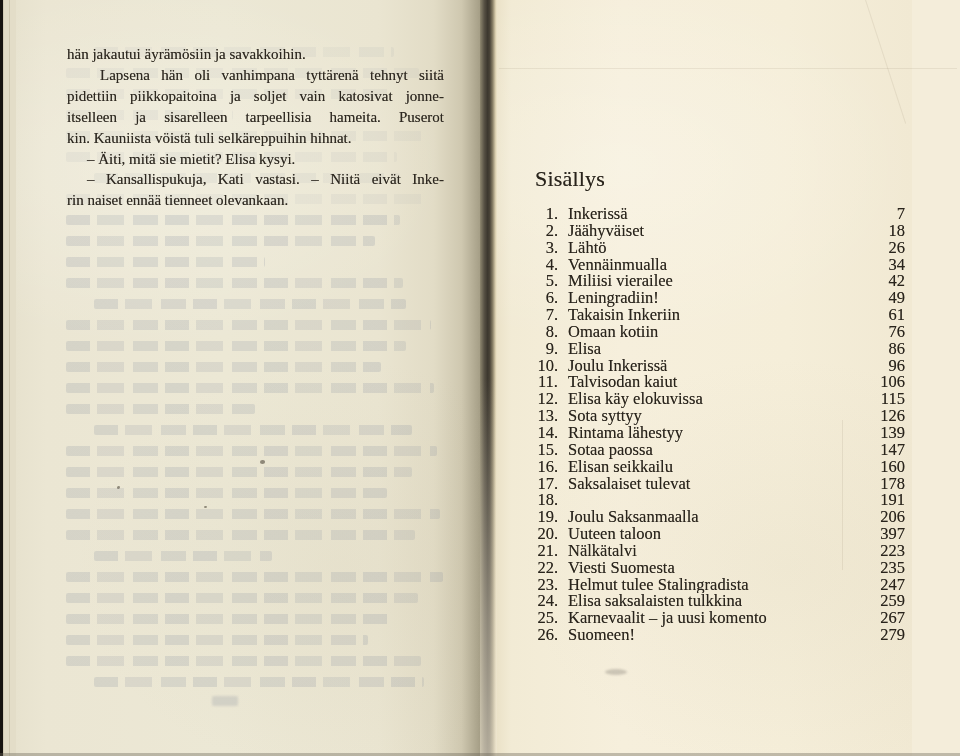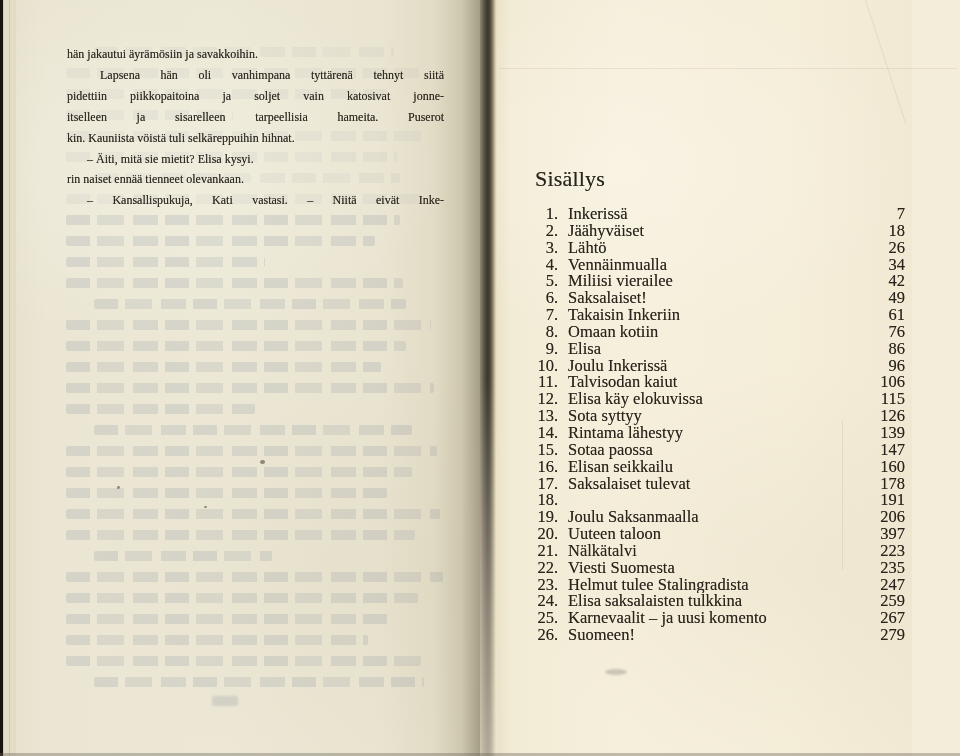--- a/index.html
+++ b/index.html
@@ -39,21 +39,21 @@
   .page-left::before,.page-right::before{
     content:"";position:absolute;inset:0;pointer-events:none;
     background:
       radial-gradient(420px 260px at 30% 22%,rgba(255,255,250,.25),rgba(255,255,250,0) 70%),
       radial-gradient(380px 300px at 70% 75%,rgba(190,180,150,.10),rgba(190,180,150,0) 70%);
   }
 
   
   .body-text{
     position:absolute;left:51px;top:44px;width:377px; 
-    font-size:12px;line-height:20.9px;color:#2d2820;
+    font-size:15px;line-height:20.9px;color:#2d2820;
     text-shadow:0 0 .4px rgba(45,40,32,.55);
   }
   .bline{text-align:left;}
   .bline.just{text-align:justify;text-align-last:justify;}
 
   
   .ghost-line{
     position:absolute;height:10px;border-radius:2px;pointer-events:none;
     background:repeating-linear-gradient(90deg,
       rgba(122,132,152,.20) 0 24px,rgba(122,132,152,0) 24px 31px,
@@ -133,22 +133,22 @@
         <div class="ghost-line" style="top: 677px; left: 78px; width: 330px; opacity: 0.95;"></div>
         <div class="ghost-blob" style="left: 196px; top: 696px;"></div>
       </div>
     <div class="body-text">
         <div class="bline">hän jakautui äyrämösiin ja savakkoihin.</div>
         <div class="bline just" style="text-indent: 33px;">Lapsena hän oli vanhimpana tyttärenä tehnyt siitä</div>
         <div class="bline just">pidettiin piikkopaitoina ja soljet vain katosivat jonne-</div>
         <div class="bline just">itselleen ja sisarelleen tarpeellisia hameita. Puserot</div>
         <div class="bline">kin. Kauniista vöistä tuli selkäreppuihin hihnat.</div>
         <div class="bline" style="text-indent: 20px;">– Äiti, mitä sie mietit? Elisa kysyi.</div>
+        <div class="bline just" style="text-indent: 20px;">– Kansallispukuja, Kati vastasi. – Niitä eivät Inke-</div>
         <div class="bline">rin naiset ennää tienneet olevankaan.</div>
-        <div class="bline just" style="text-indent: 20px;">– Kansallispukuja, Kati vastasi. – Niitä eivät Inke-</div>
       </div>
     <div class="speck" style="left:244px;top:460px;width:5px;height:4px;"></div>
     <div class="speck" style="left:101px;top:486px;width:3px;height:3px;"></div>
     <div class="speck" style="left:188px;top:506px;width:3px;height:2px;"></div>
   </div>
 
   <div class="gutter"></div>
 
   <div class="page-right">
     <h1 class="toc-heading">Sisällys</h1>
@@ -173,21 +173,21 @@
           <span class="toc-title">Vennäinmualla</span>
           <span class="toc-page">34</span>
         </div>
         <div class="toc-row">
           <span class="toc-num">5.</span>
           <span class="toc-title">Miliisi vierailee</span>
           <span class="toc-page">42</span>
         </div>
         <div class="toc-row">
           <span class="toc-num">6.</span>
-          <span class="toc-title">Saksalaiset!</span>
+          <span class="toc-title">Leningradiin!</span>
           <span class="toc-page">49</span>
         </div>
         <div class="toc-row">
           <span class="toc-num">7.</span>
           <span class="toc-title">Takaisin Inkeriin</span>
           <span class="toc-page">61</span>
         </div>
         <div class="toc-row">
           <span class="toc-num">8.</span>
           <span class="toc-title">Omaan kotiin</span>

